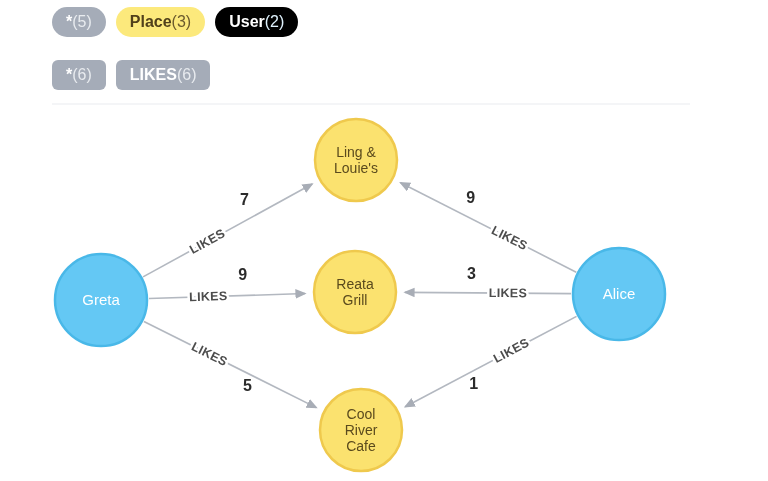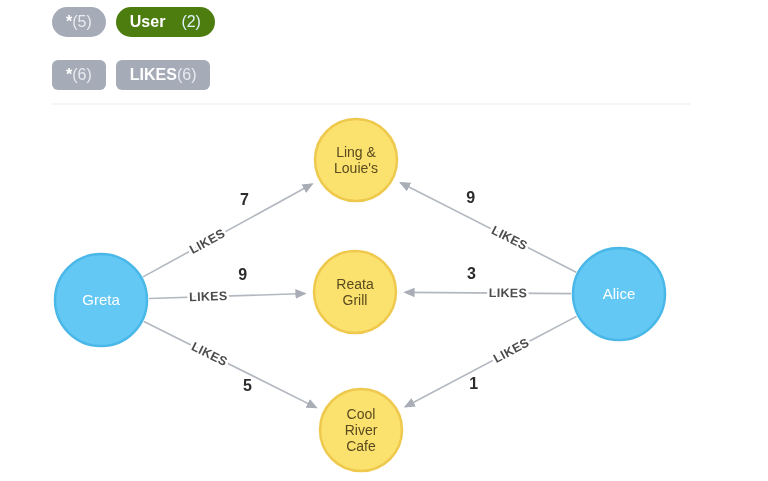--- a/index.html
+++ b/index.html
@@ -54,21 +54,21 @@
 
   
   .chip.pill { border-radius: 16px; }
   
   .chip.rect { border-radius: 6px; }
 
   .chip.gray   { background: #a5acb8; color: #ffffff; }
   .chip.gray .chip-count { color: #e8ebef; }
   .chip.yellow { background: #fce97c; color: #51401b; }
   .chip.yellow .chip-count { color: #6b5a2d; }
-  .chip.blue   { background: #4d7c0f; color: #ffffff; gap: 16px; }
+  .chip.blue   { background: #000000; color: #ffffff; }
   .chip.blue .chip-count { color: #dff2fd; }
 
   .divider {
     position: absolute;
     left: 52px;
     top: 103px;
     width: 638px;
     height: 2px;
     background: #f4f5f7;
   }
@@ -130,20 +130,24 @@
 <body>
 
 <div id="app">
 
   <div class="legend">
 
     <div class="legend-row labels">
       <div class="chip pill gray">
         <span class="chip-name">*</span>
           <span class="chip-count">(5)</span>
+      </div>
+      <div class="chip pill yellow">
+        <span class="chip-name">Place</span>
+          <span class="chip-count">(3)</span>
       </div>
       <div class="chip pill blue">
         <span class="chip-name">User</span>
           <span class="chip-count">(2)</span>
       </div>
     </div>
 
     <div class="legend-row types">
       <div class="chip rect gray">
         <span class="chip-name">*</span>

